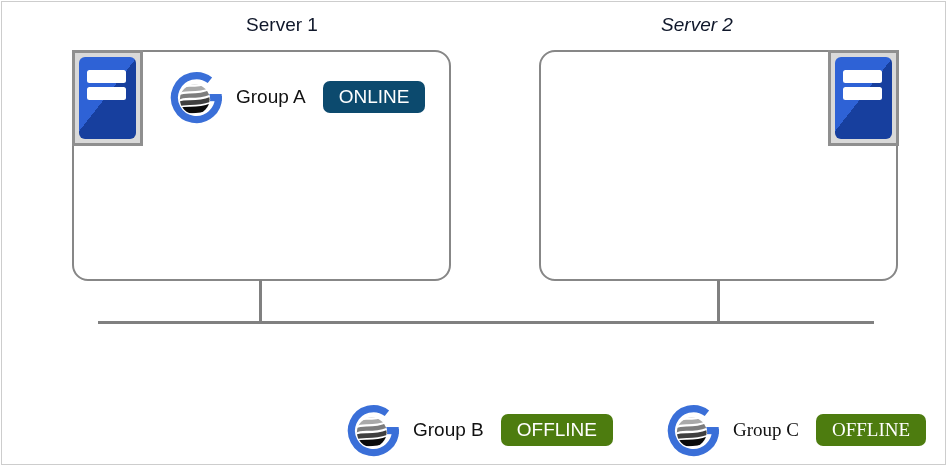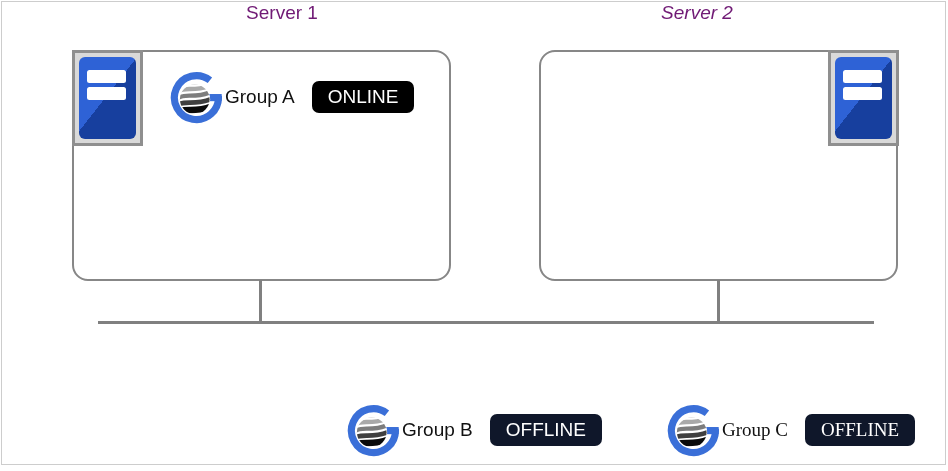--- a/index.html
+++ b/index.html
@@ -5,22 +5,22 @@
   html,body{margin:0;padding:0;}
   body{
     width:948px;height:471px;position:relative;background:#ffffff;
     font-family:"Liberation Sans", sans-serif;color:#111;overflow:hidden;
   }
   .frame{
     position:absolute;left:1px;top:1px;width:943px;height:462px;
     border:1px solid #cdcdcd;
   }
   .server-title{
-    position:absolute;top:1px;width:220px;text-align:center;
-    font-size:19px;line-height:24px;color:#701a75;
+    position:absolute;top:13px;width:220px;text-align:center;
+    font-size:19px;line-height:24px;color:#0f172a;
   }
   #server1-title{left:172px;}
   #server2-title{left:587px;font-style:italic;}
   .server-box{
     position:absolute;top:50px;height:231px;box-sizing:border-box;
     border:2.5px solid #878787;border-radius:16px;background:#fff;
   }
   #server1-box{left:72px;width:379px;}
   #server2-box{left:539px;width:359px;}
 
@@ -46,27 +46,27 @@
   #v-line-1{left:259px;top:280px;height:43px;}
   #v-line-2{left:717px;top:280px;height:43px;}
   .bus-line{position:absolute;left:98px;top:321px;width:776px;height:3px;background:#808080;}
 
   
   .group-row{position:absolute;display:flex;align-items:center;height:57px;z-index:4;}
   #group-a-row{left:170px;top:68px;}
   #group-b-row{left:347px;top:401px;}
   #group-c-row{left:667px;top:401px;font-family:Liberation Serif, serif;}
   .ag-icon{width:55px;height:55px;flex:0 0 auto;}
-  .group-name{margin-left:0;font-size:19px;white-space:nowrap;}
+  .group-name{margin-left:11px;font-size:19px;white-space:nowrap;}
   .badge{
     margin-left:17px;height:32px;line-height:32px;padding:0 16px;
     border-radius:7px;color:#ffffff;font-size:19px;white-space:nowrap;
   }
-  .badge.online{background:#000000;}
-  .badge.offline{background:#0f172a;}
+  .badge.online{background:#0c4a6e;}
+  .badge.offline{background:#4d7c0f;}
 </style>
 </head>
 <body>
 
 <svg width="0" height="0" style="position:absolute" aria-hidden="true">
   <defs>
     <clipPath id="ag-clip">
         <circle cx="45" cy="55" r="27"></circle>
       </clipPath>
     <g id="ag-logo">

